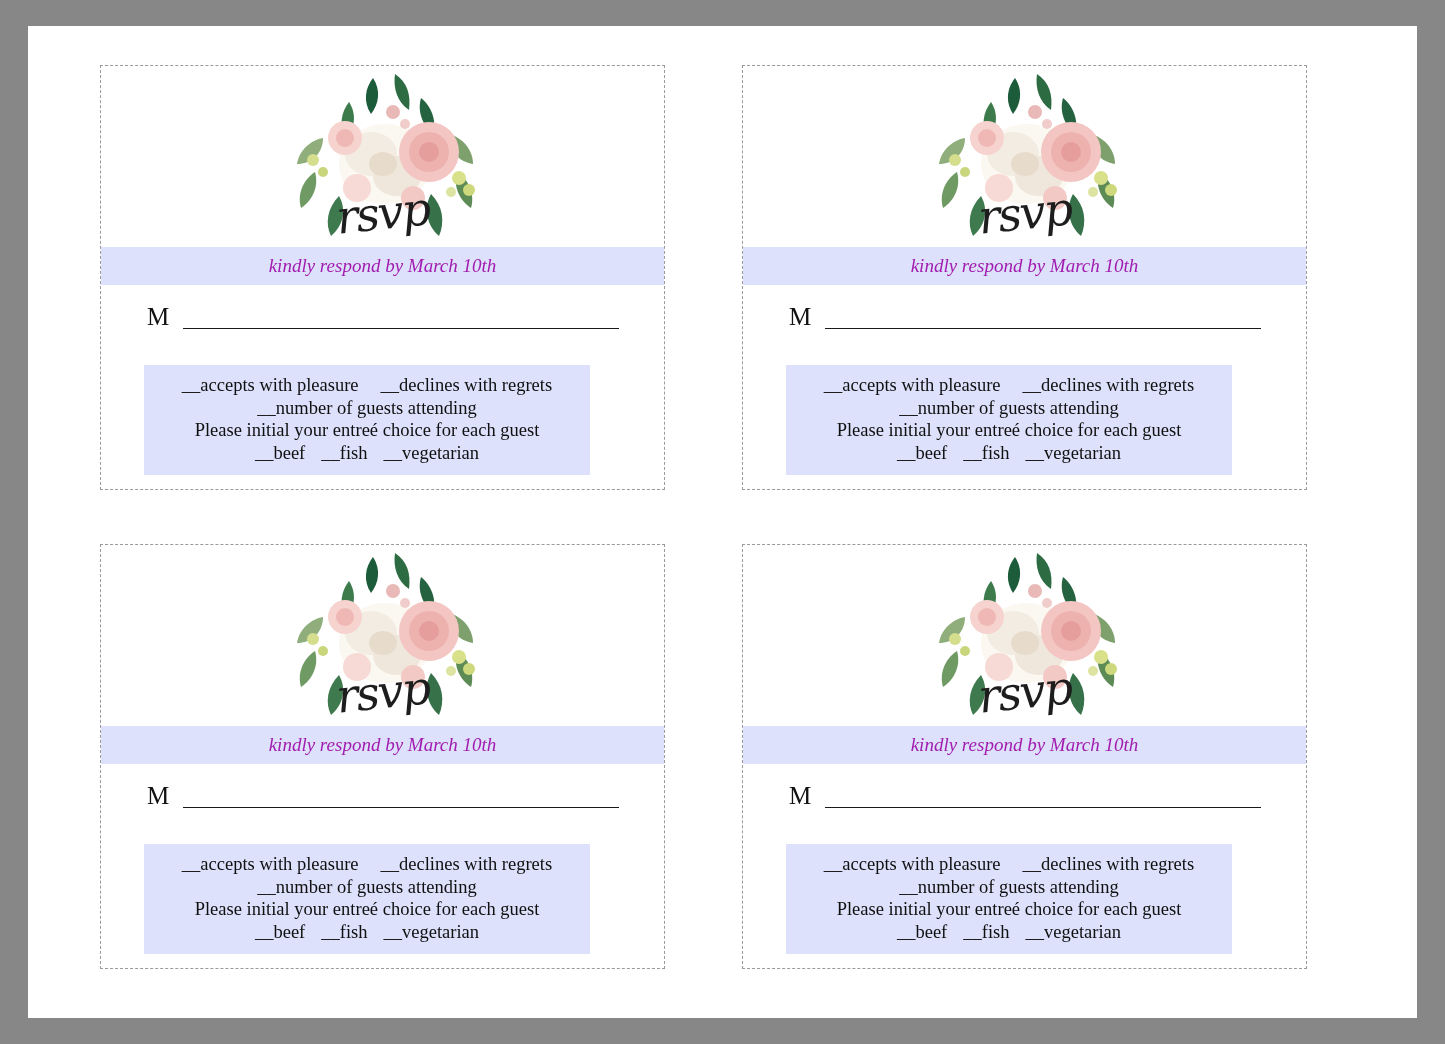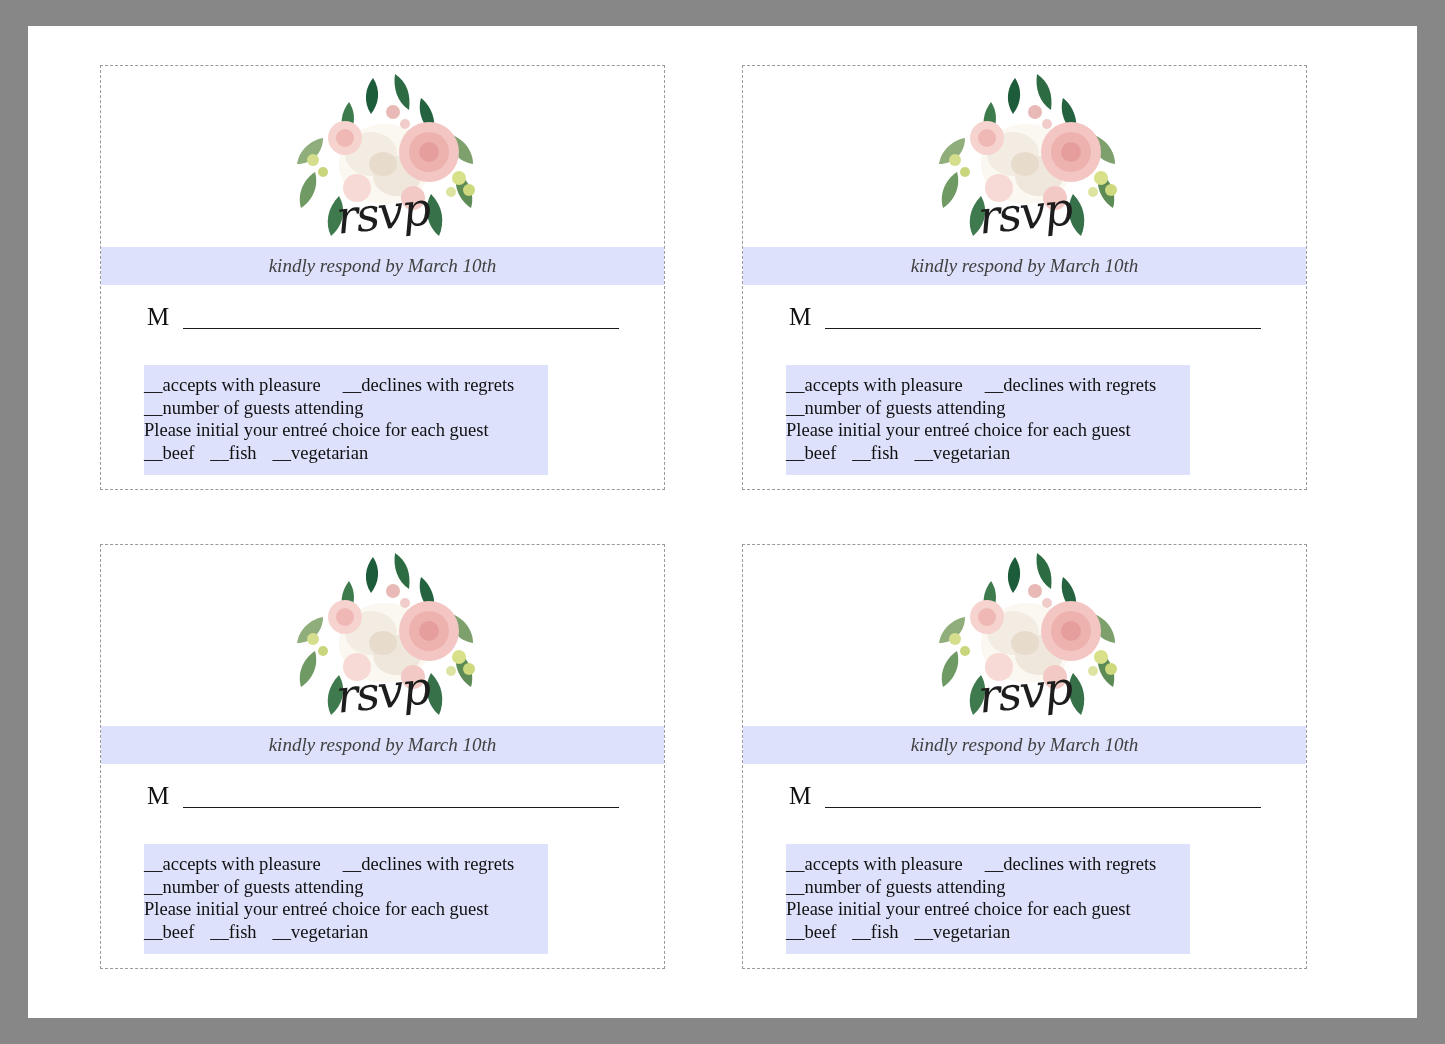--- a/index.html
+++ b/index.html
@@ -77,21 +77,21 @@
     height: 38px;
     background: #dde1fb;
     display: flex;
     align-items: center;
     justify-content: center;
   }
   .respond-band span {
     font-family: "Liberation Serif", serif;
     font-style: italic;
     font-size: 19px;
-    color: #404040;
+    color: #a21caf;
   }
   .m-line {
     position: absolute;
     left: 46px;
     top: 238px;
     width: 472px;
     display: flex;
     align-items: flex-end;
   }
   .m-letter {
@@ -103,24 +103,24 @@
   }
   .m-rule {
     flex: 1;
     border-bottom: 1.5px solid #1a1a1a;
     height: 18px;
   }
   .choices {
     position: absolute;
     left: 43px;
     top: 299px;
-    width: 404px;
+    width: 446px;
     background: #dde1fb;
     padding: 9px 0 11px 0;
-    text-align: left;
+    text-align: center;
   }
   .choices .row {
     font-family: "Liberation Serif", serif;
     font-size: 18.5px;
     color: #101010;
     line-height: 22.5px;
     white-space: pre;
   }
   .choices .row.opts span { display: inline-block; }
   .gap-a { display: inline-block; width: 22px; }

